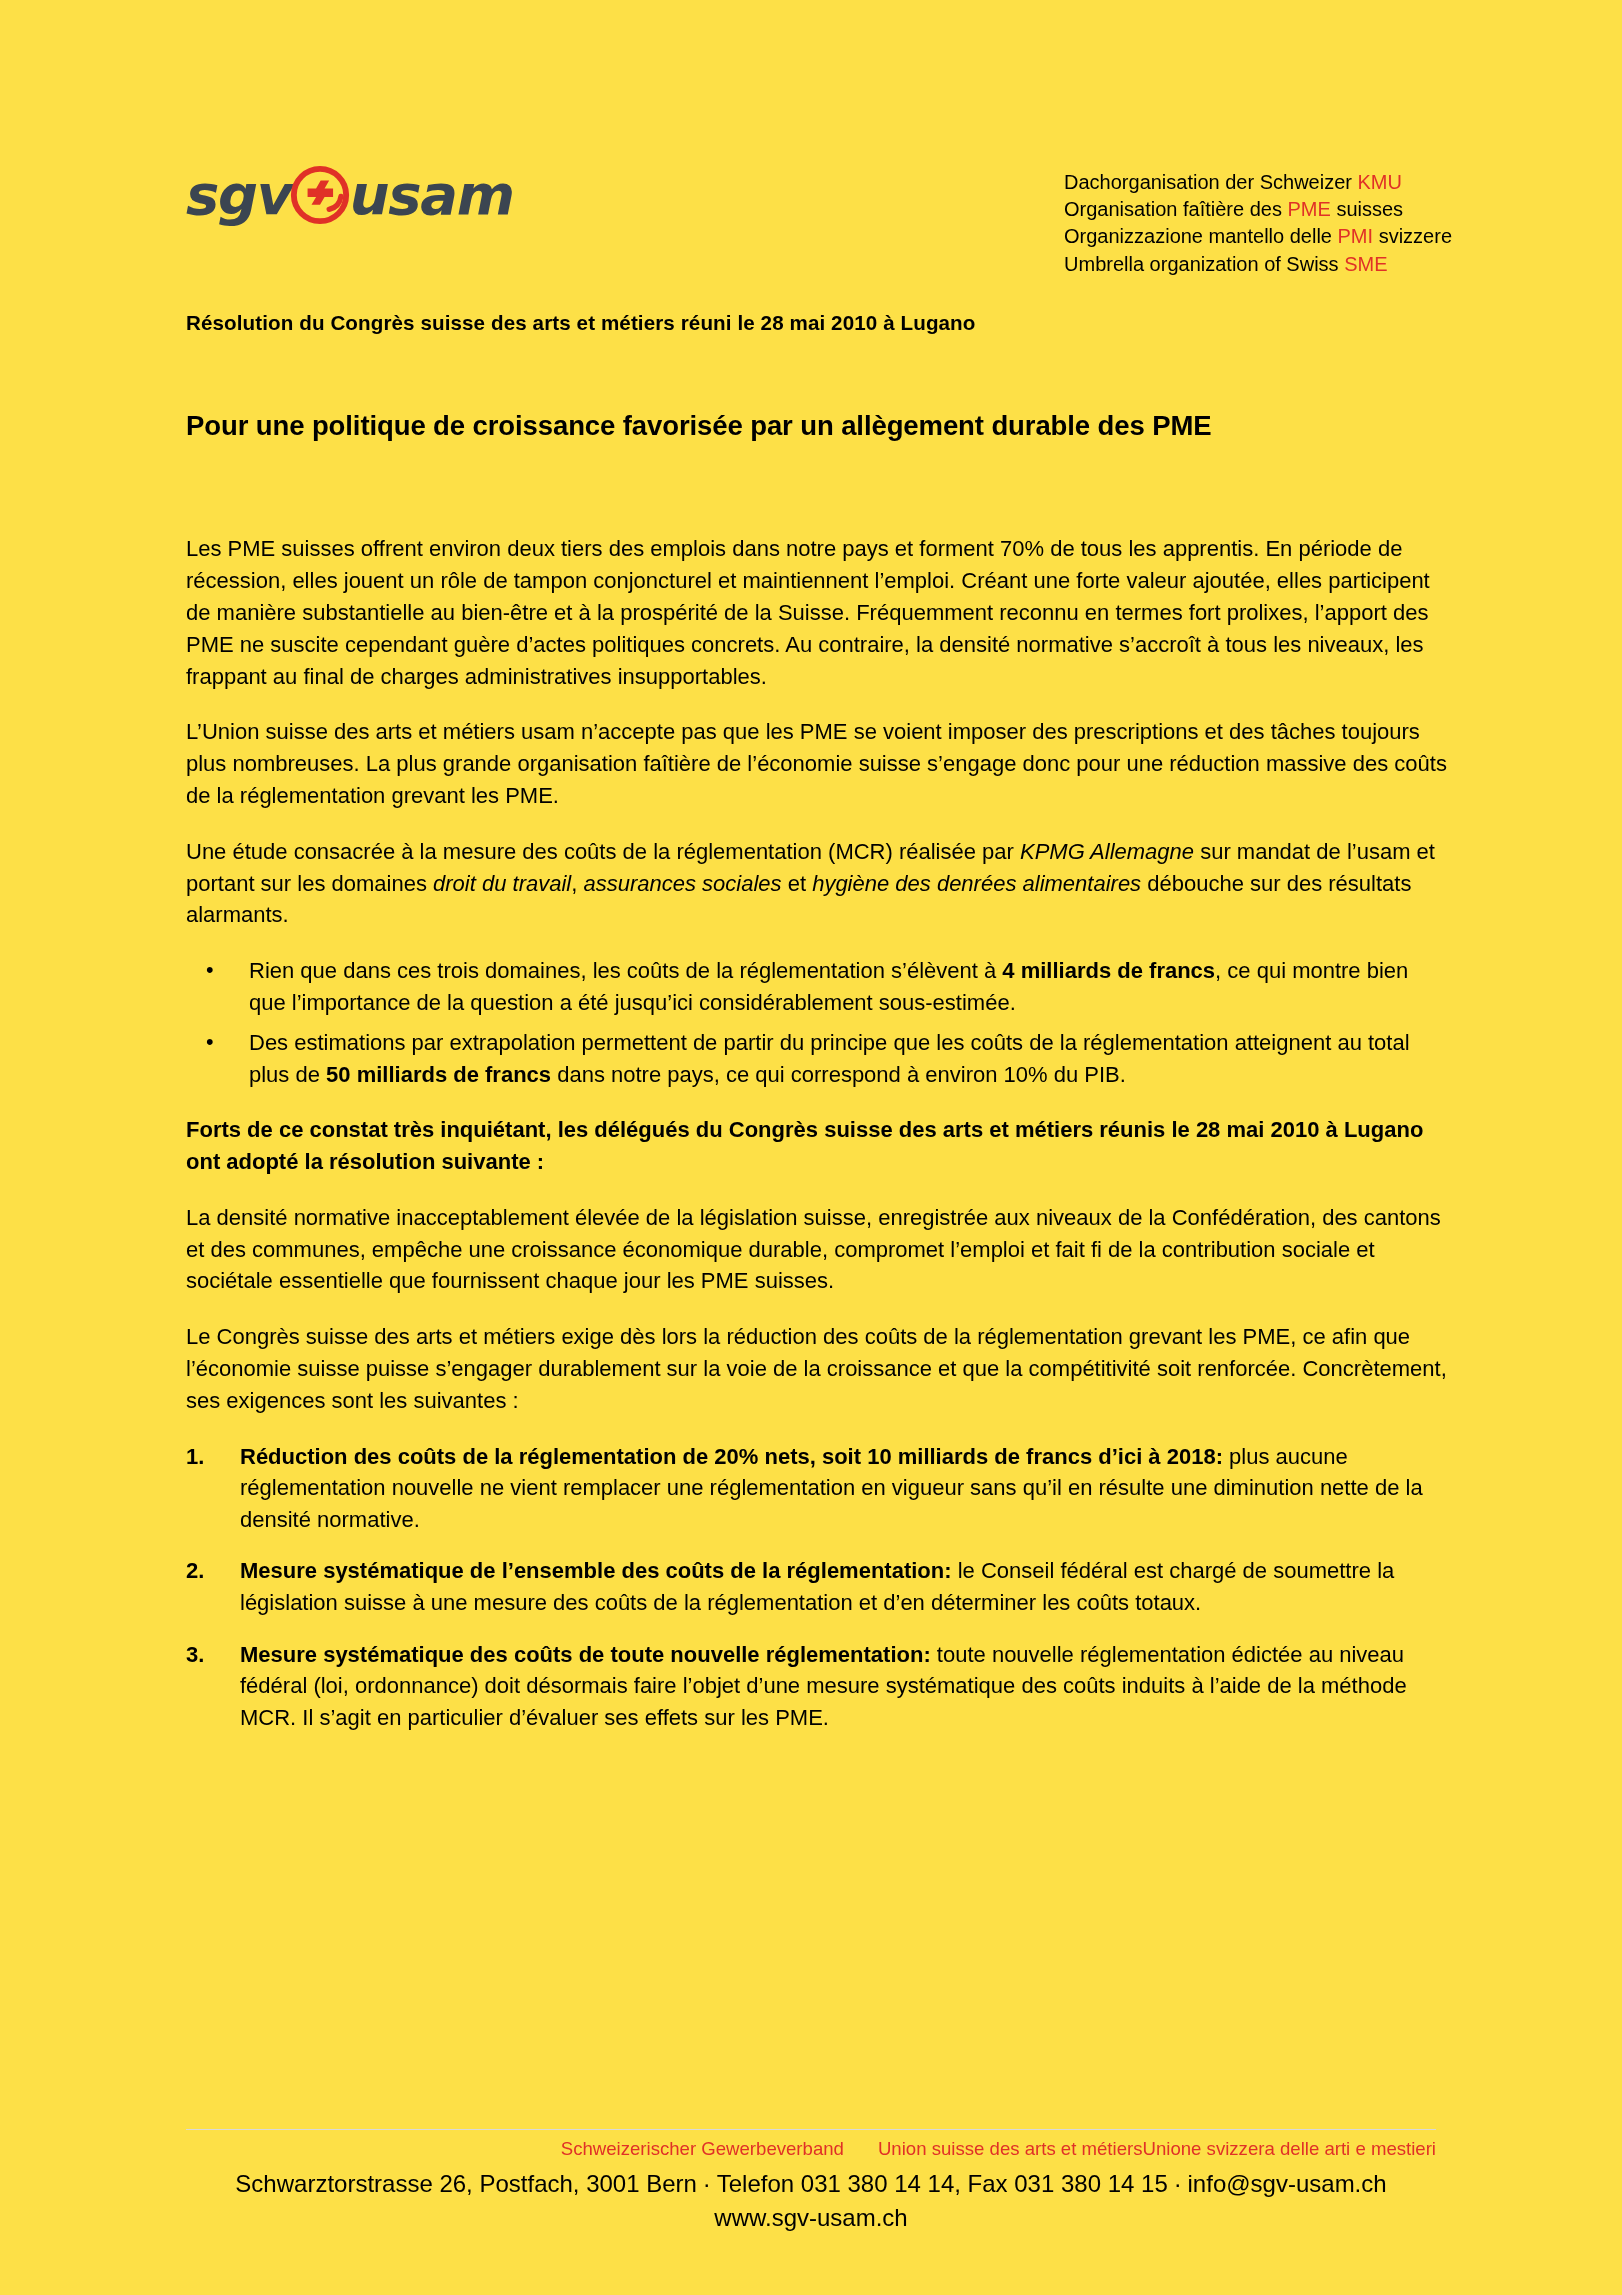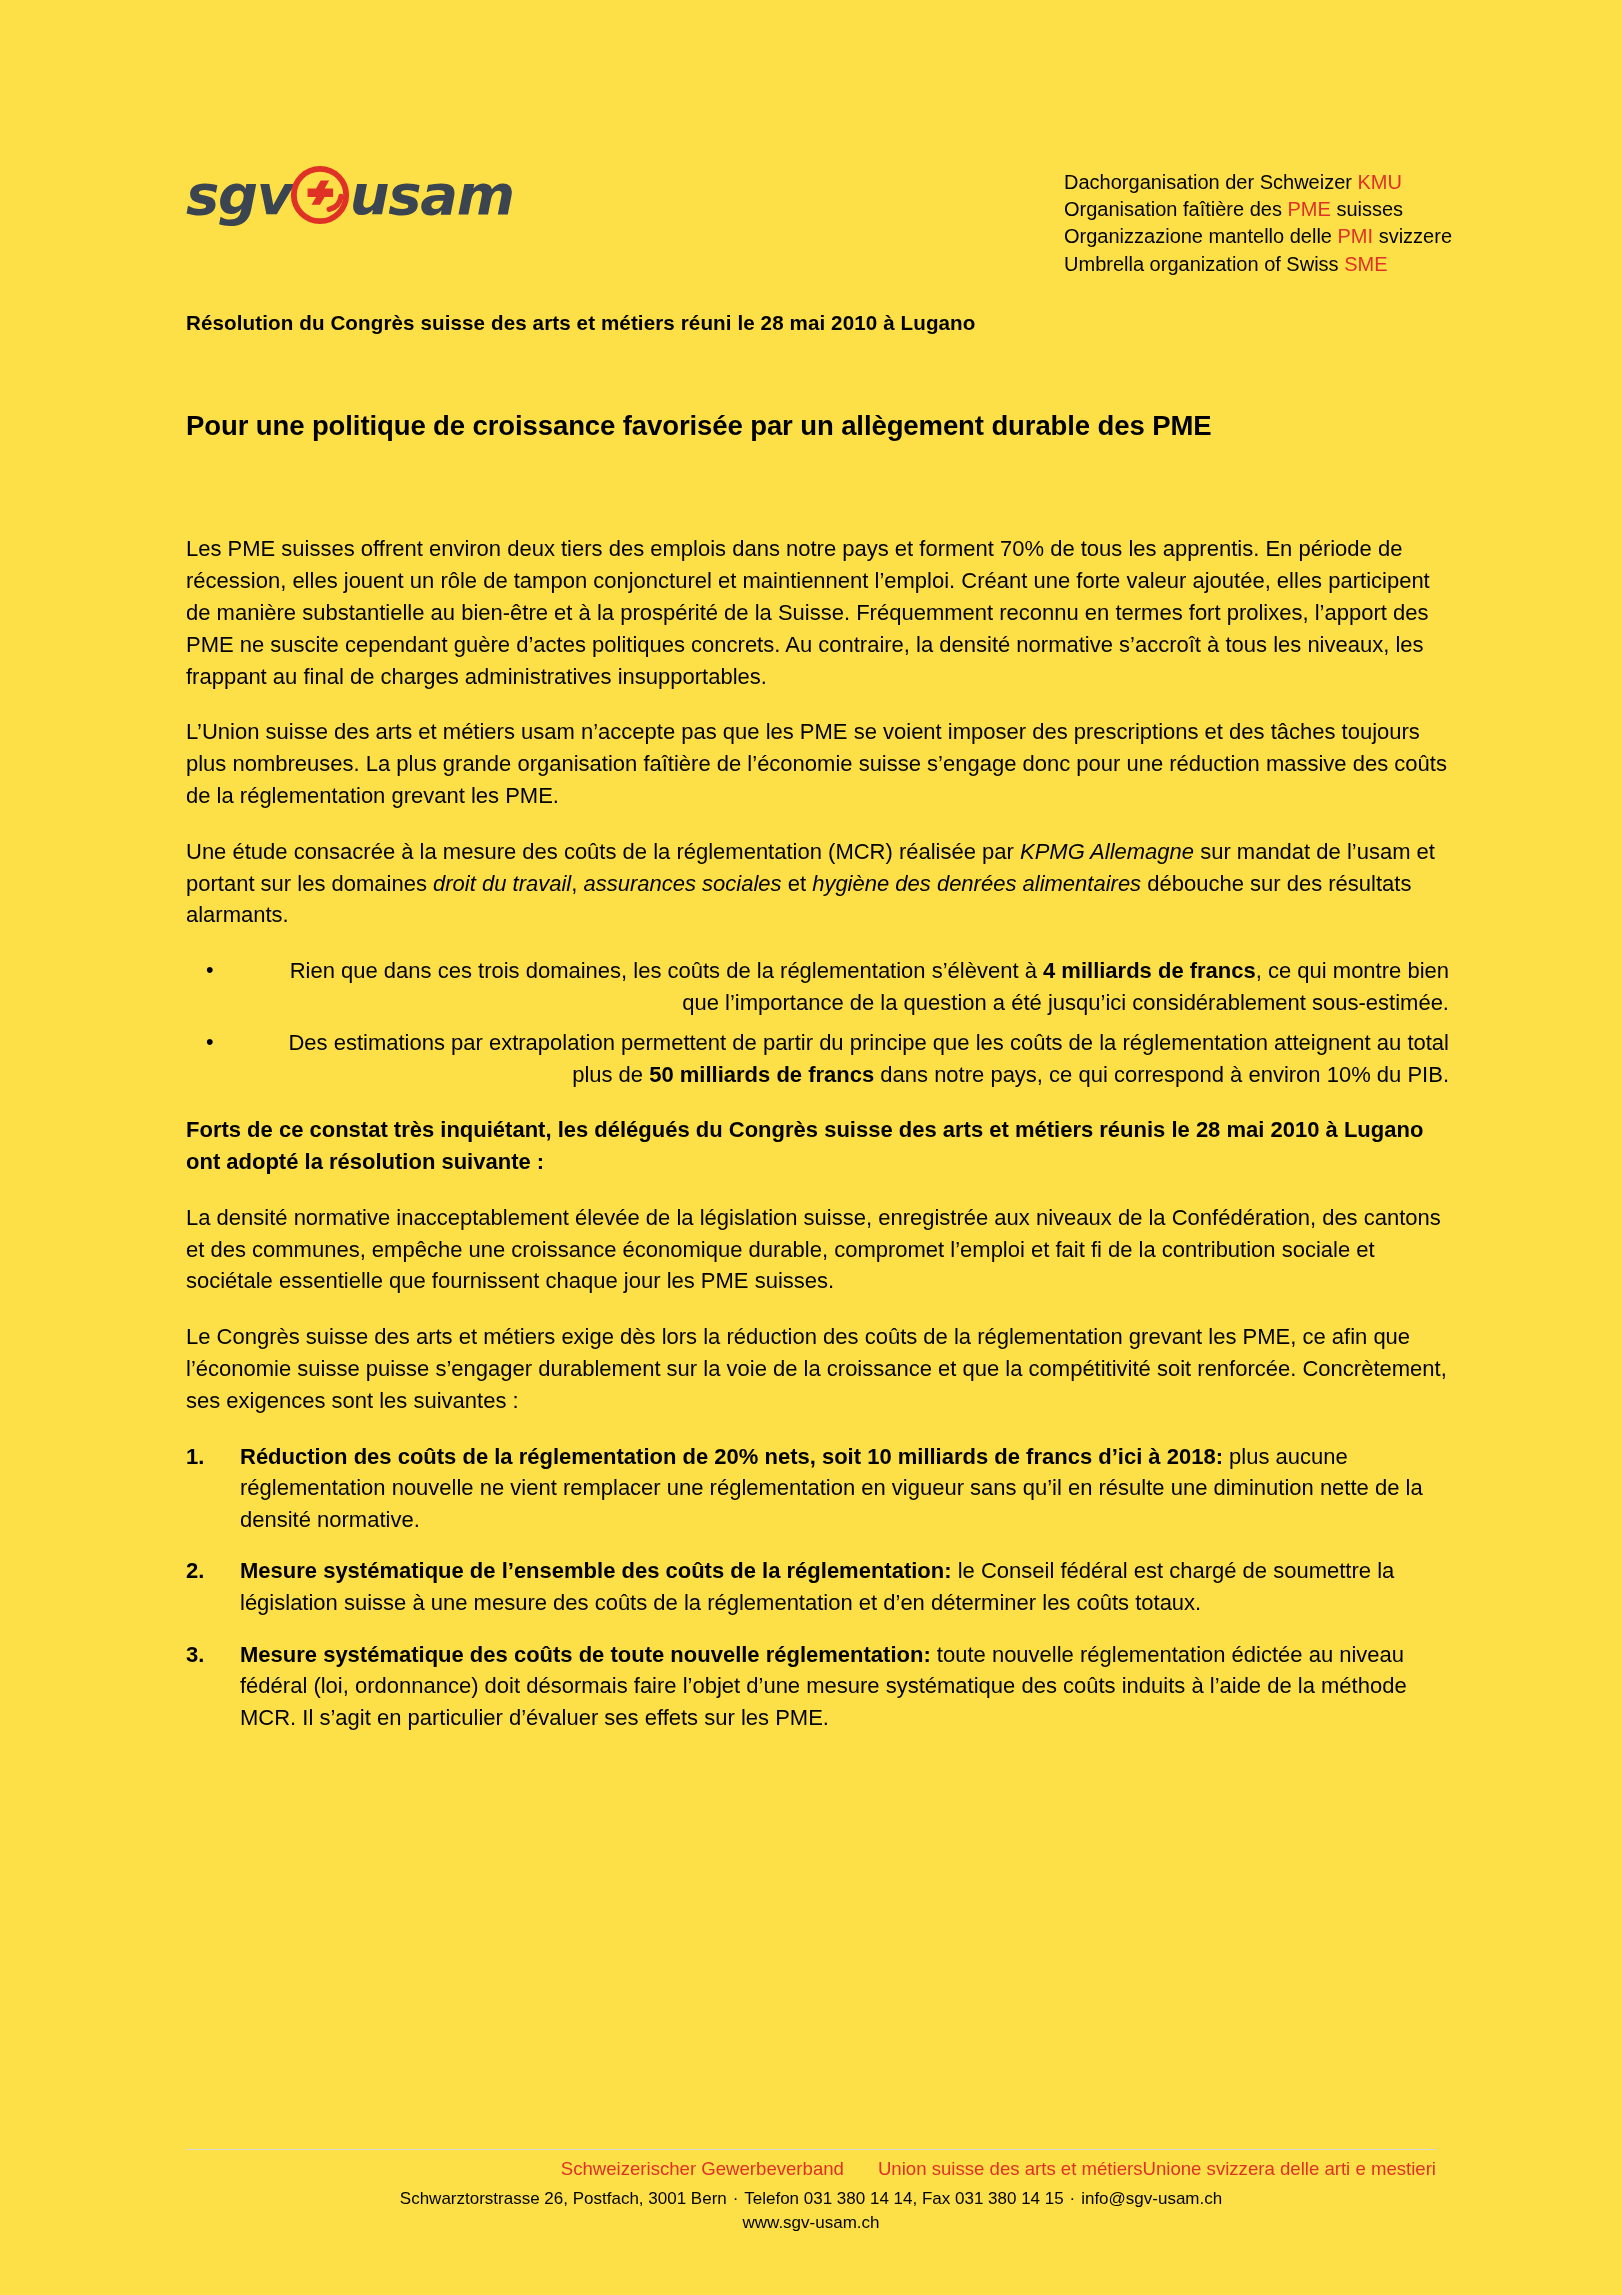--- a/index.html
+++ b/index.html
@@ -100,21 +100,20 @@
   .gap-before { margin-top: 29px; }
 
   em { font-style: italic; }
   strong { font-weight: 700; }
 
   
   ul.bullets {
     list-style: none;
     margin: 0 0 23.6px 0;
     padding: 0;
-    text-align: right;
   }
   ul.bullets > li {
     position: relative;
     padding-left: 63px;
     margin-bottom: 8.5px;
   }
   ul.bullets > li::before {
     content: "\2022";
     position: absolute;
     left: 20px;
@@ -159,21 +158,21 @@
   .footer-orgs {
     display: flex;
     justify-content: flex-end;
     color: #e03127;
     font-size: 18.6px;
     margin-bottom: 7.2px;
   }
   .footer-orgs span:nth-child(2) { margin-left: 34px; }
   .footer-address {
     text-align: center;
-    font-size: 17px;
+    font-size: 24px;
     line-height: 1.42;
     color: #000000;
   }
   .footer-address .sep { padding: 0 5.9px; }
 </style>
 </head>
 <body>
 
 <div class="page">
 

